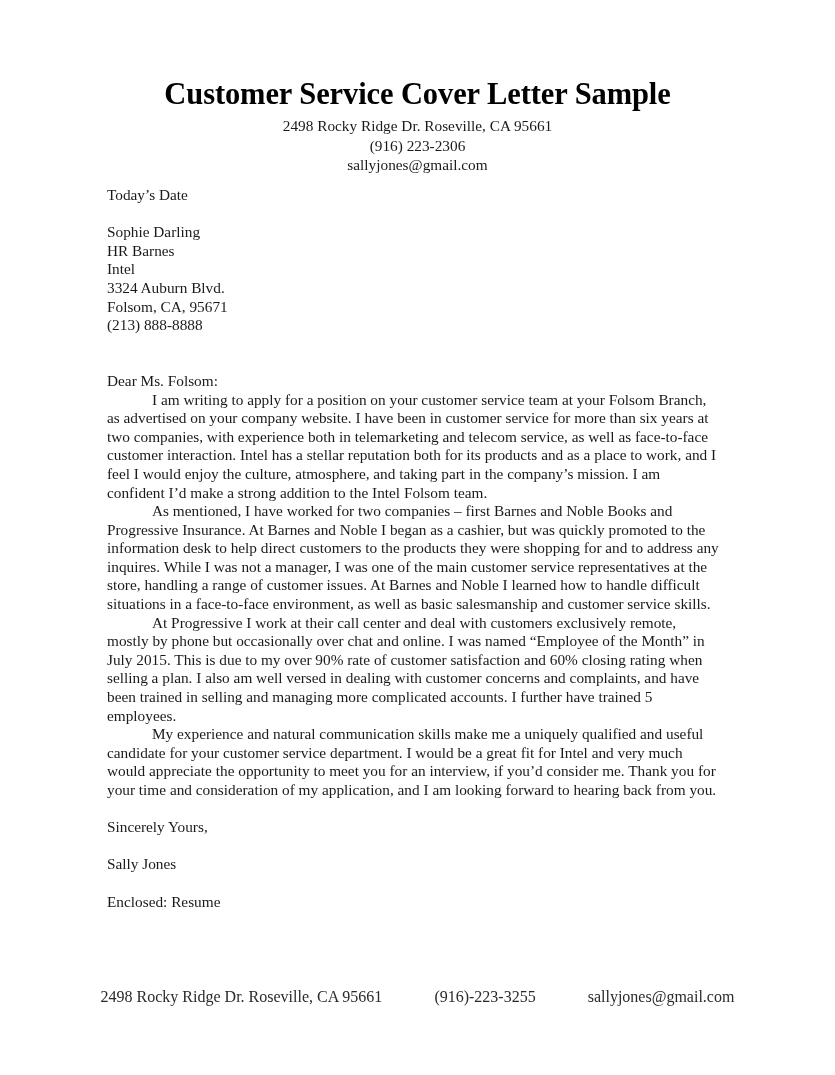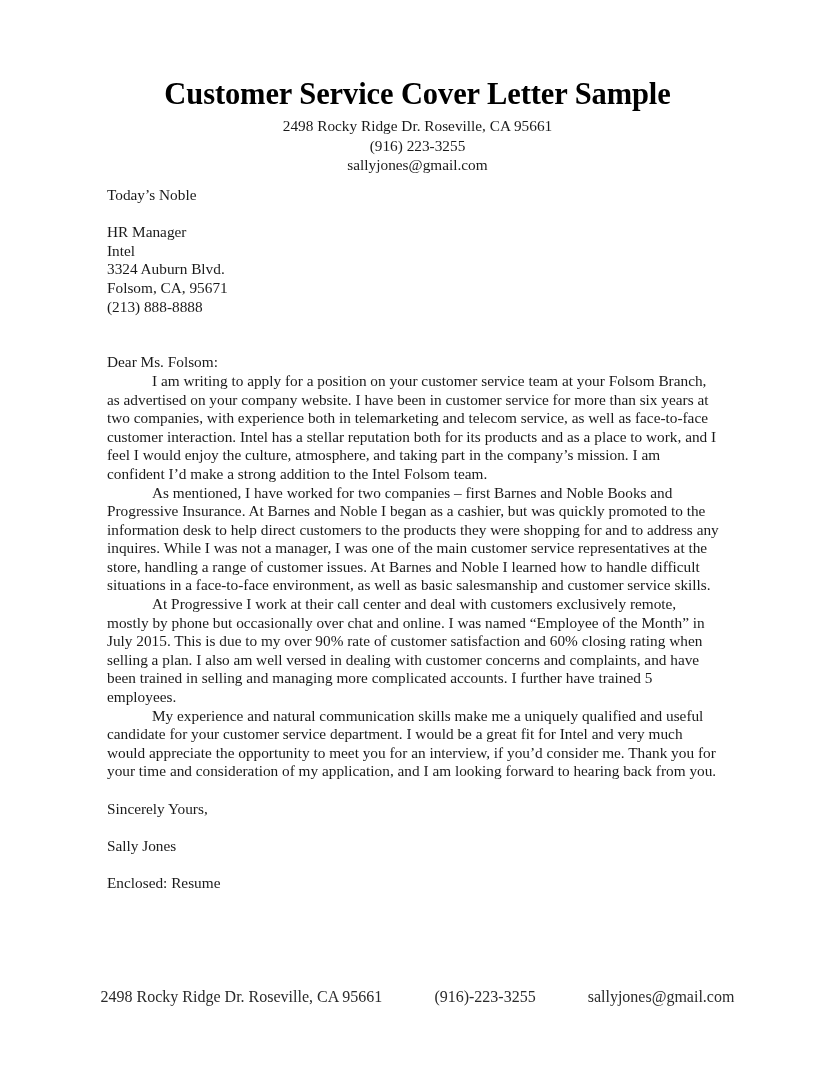--- a/index.html
+++ b/index.html
@@ -99,32 +99,33 @@
   }
 </style>
 </head>
 <body>
 
 <div class="page">
 
   <header class="letterhead">
     <h1 class="doc-title">Customer Service Cover Letter Sample</h1>
     <div class="contact-line">2498 Rocky Ridge Dr. Roseville, CA 95661</div>
-    <div class="contact-line">(916) 223-3255</div>
+    <div class="contact-line">(916) 223-2306</div>
     <div class="contact-line">sallyjones@gmail.com</div>
   </header>
 
   <main class="letter-body">
 
-    <div class="single-line">Today’s Noble</div>
+    <div class="single-line">Today’s Date</div>
 
     <div class="gap-line"></div>
 
     <div class="block">
-      <div class="addr-line">HR Manager</div>
+      <div class="addr-line">Sophie Darling</div>
+      <div class="addr-line">HR Barnes</div>
       <div class="addr-line">Intel</div>
       <div class="addr-line">3324 Auburn Blvd.</div>
       <div class="addr-line">Folsom, CA, 95671</div>
       <div class="addr-line">(213) 888-8888</div>
     </div>
 
     <div class="gap-line"></div>
 
 
     <div class="gap-line"></div>

